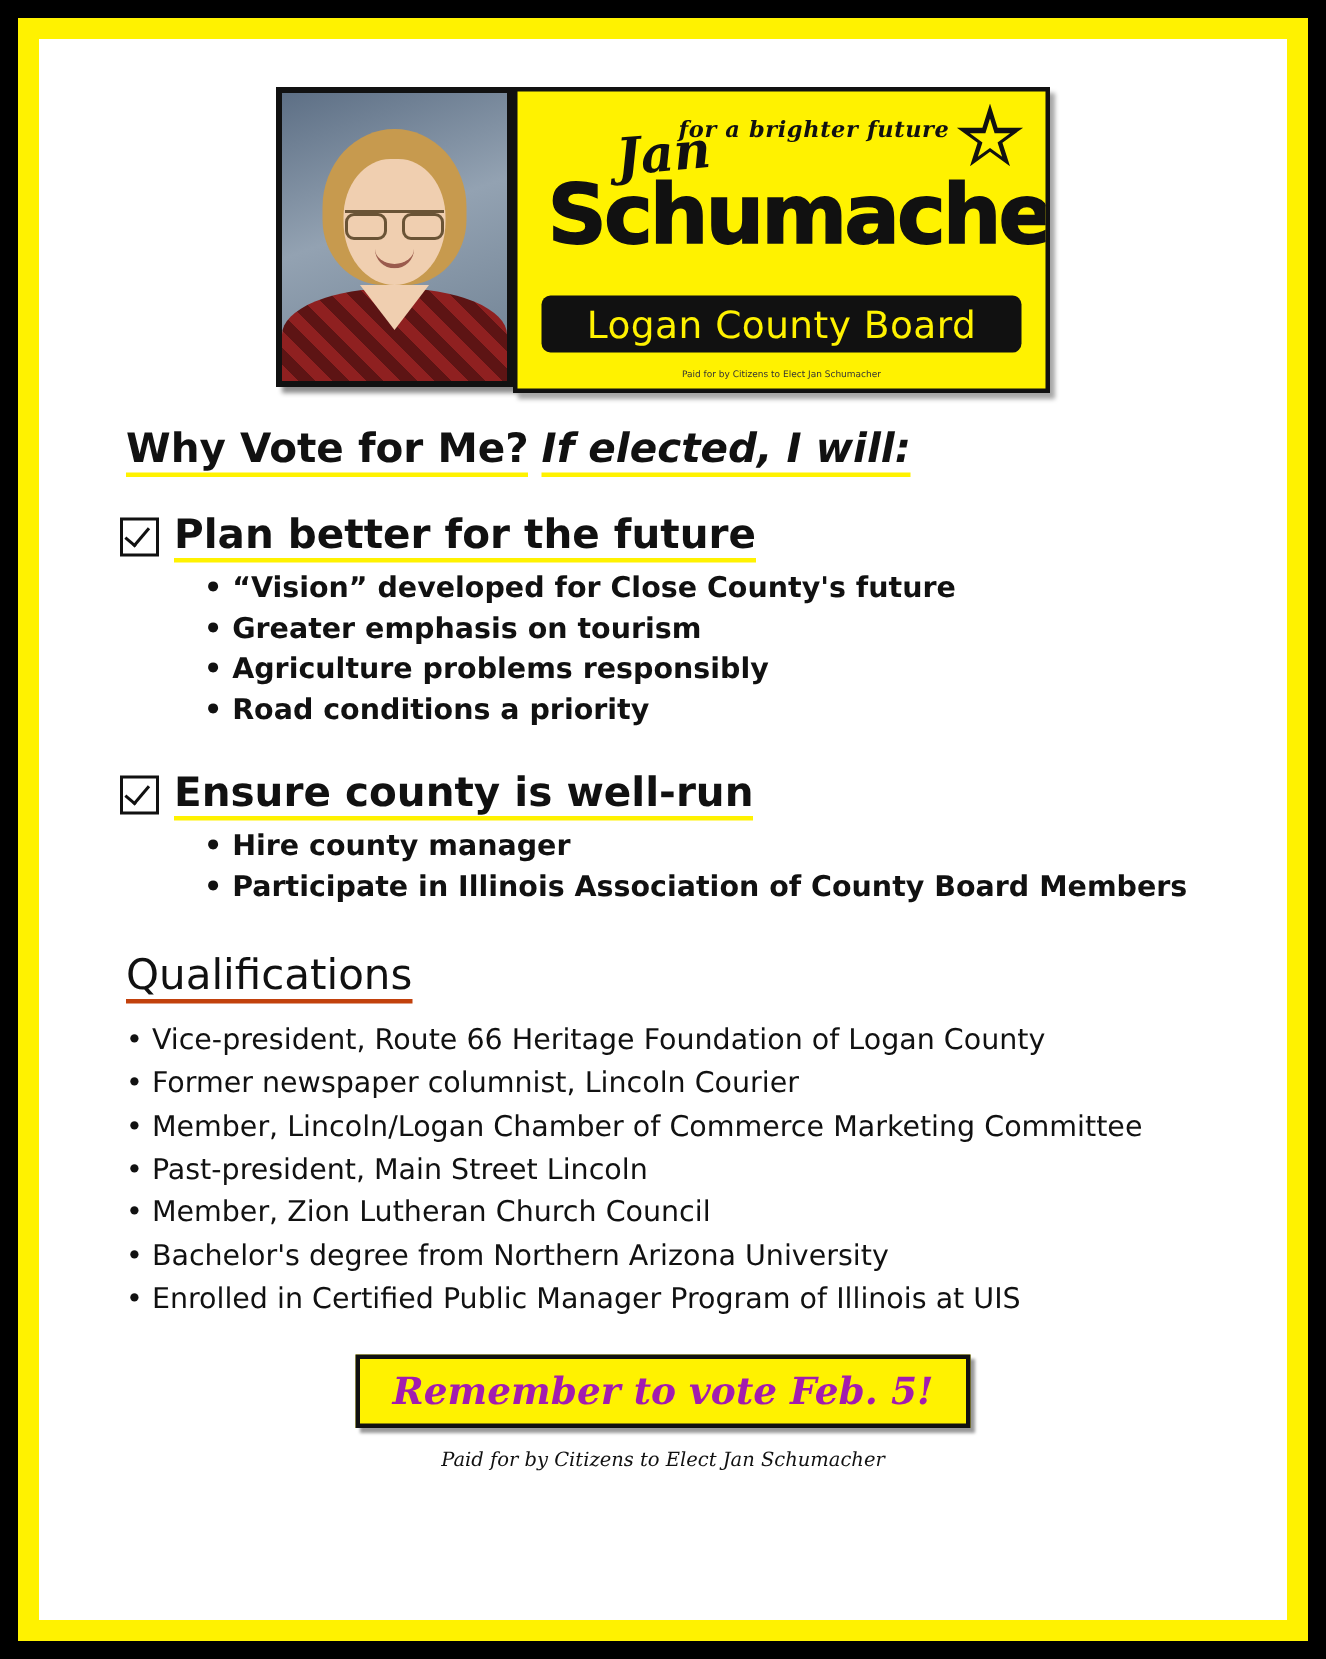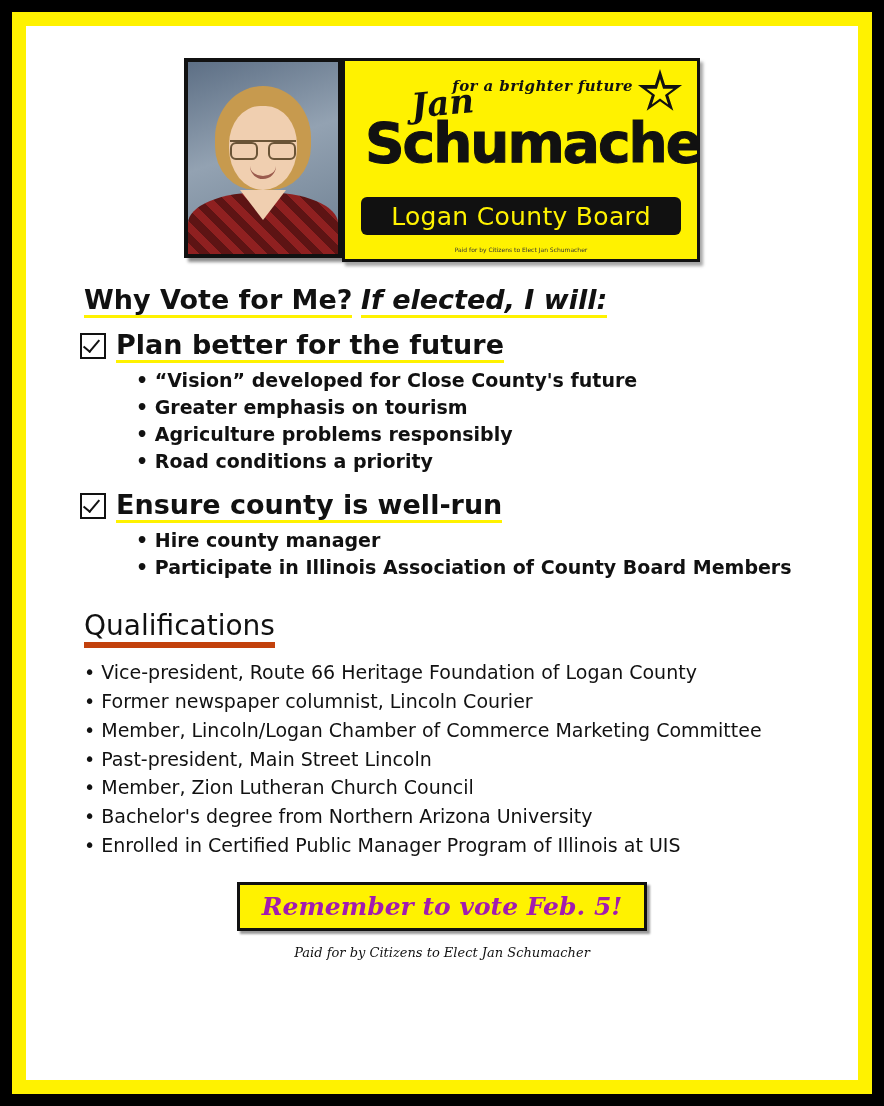--- a/index.html
+++ b/index.html
@@ -231,21 +231,21 @@
     font-weight: bold;
     border-bottom: 3px solid #fff200;
   }
   .why-line .ital {
     font-weight: bold;
     font-style: italic;
     border-bottom: 3px solid #fff200;
   }
 
   .promise {
-    margin-top: 14px;
+    margin-top: 26px;
   }
   .promise-head {
     display: flex;
     align-items: center;
     gap: 10px;
     margin-left: 30px;
   }
   .checkbox {
     width: 22px;
     height: 22px;
@@ -284,21 +284,21 @@
   }
   .bullets li::before {
     content: "• ";
   }
 
   .qual-title {
     margin: 28px 0 6px 34px;
     font-size: 28px;
     color: #111;
     display: inline-block;
-    border-bottom: 6px solid #c2410c;
+    border-bottom: 3px solid #c2410c;
   }
   .qual-list {
     margin: 4px 0 0 34px;
     padding: 0;
     list-style: none;
   }
   .qual-list li {
     font-size: 19px;
     color: #111;
     line-height: 1.52;

